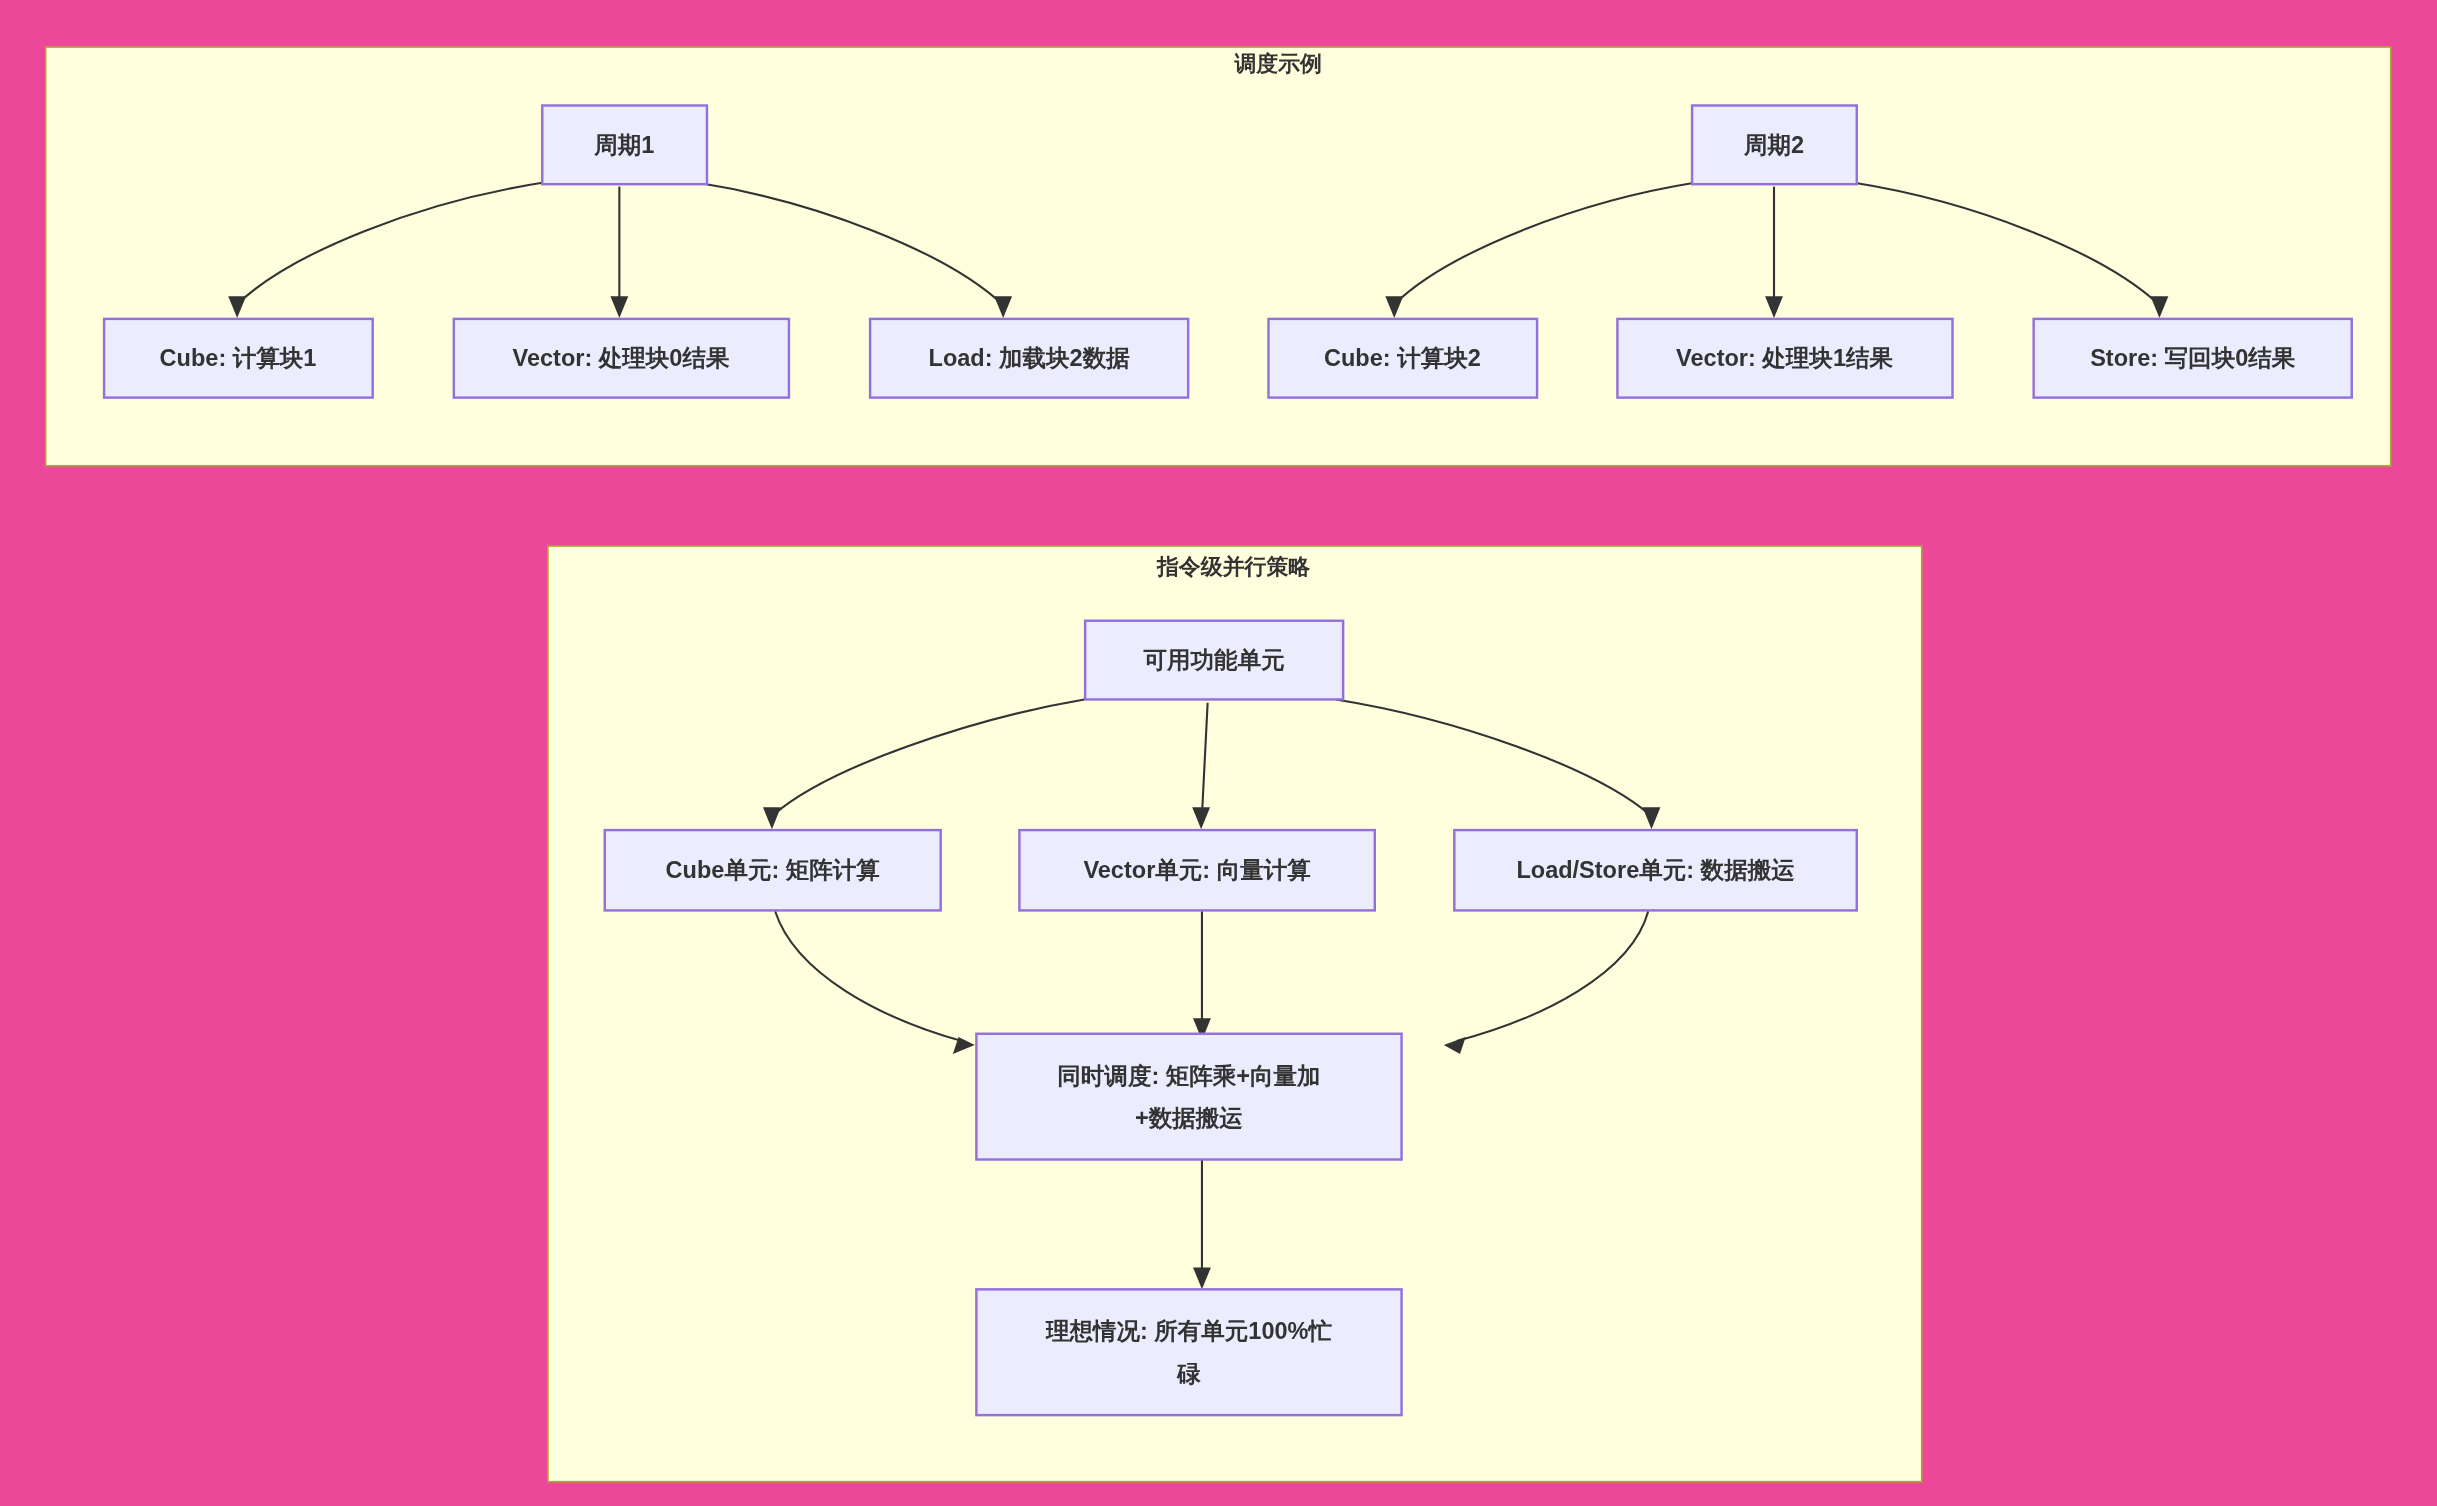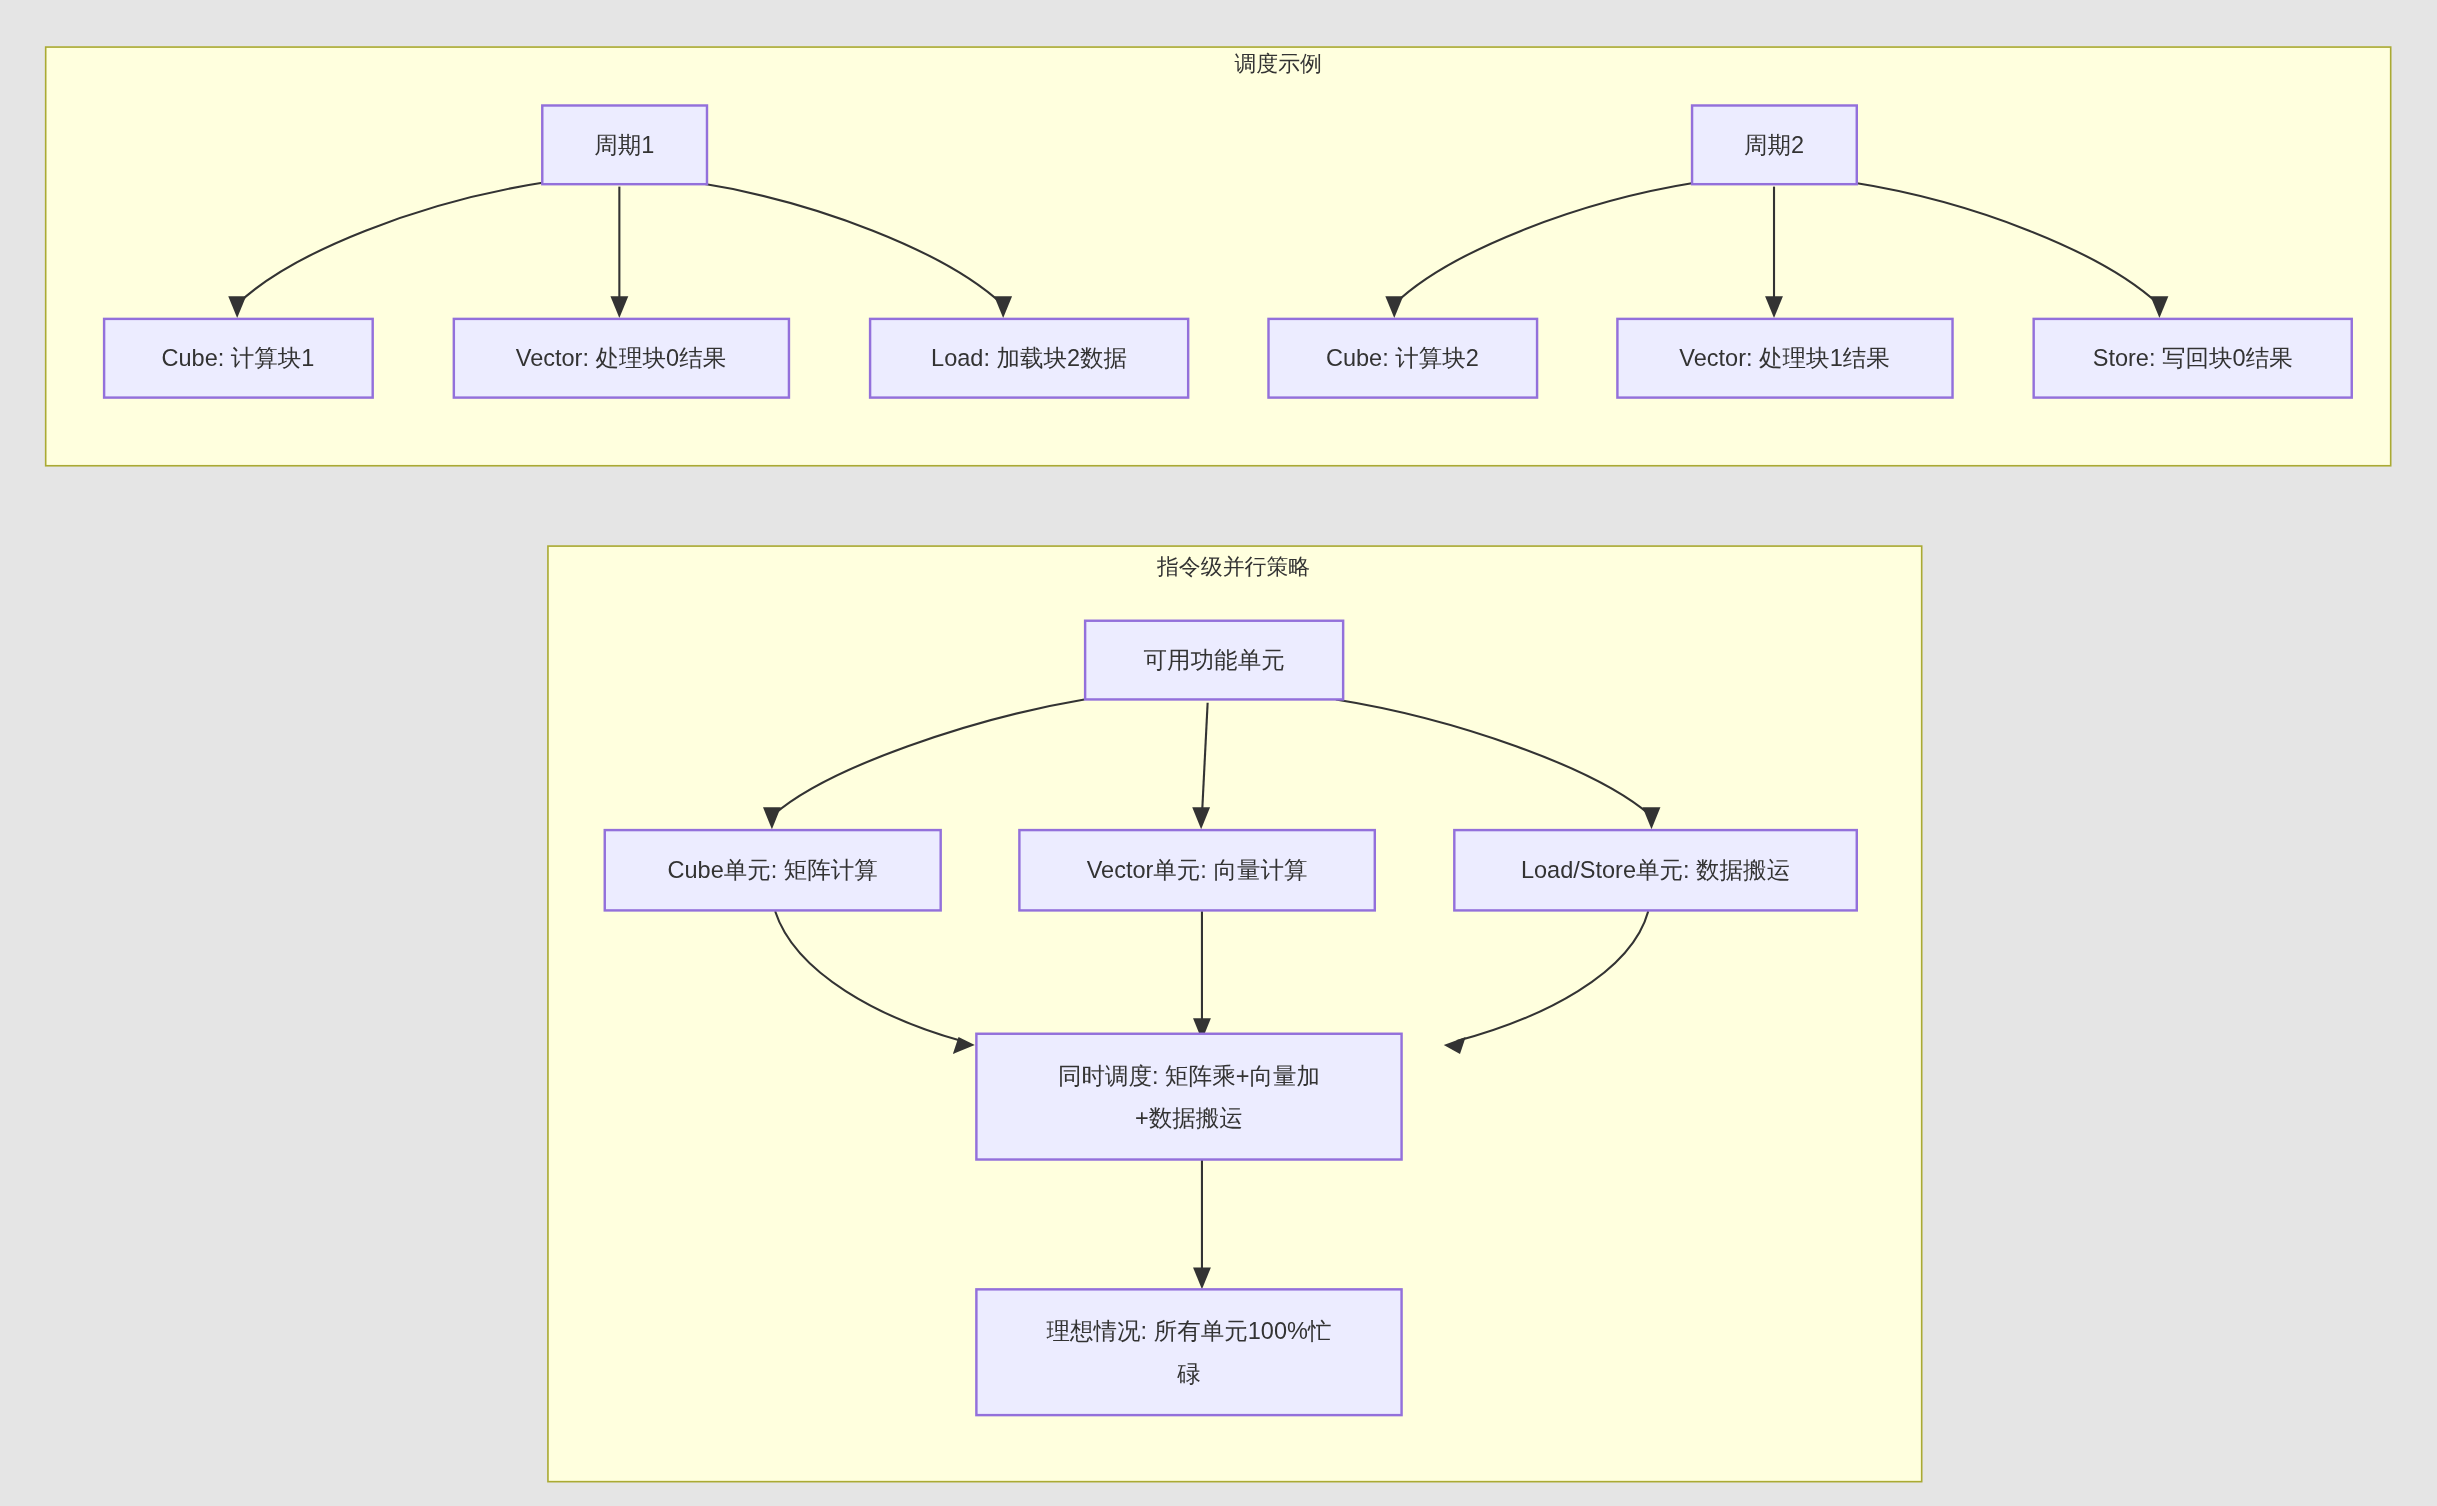--- a/index.html
+++ b/index.html
@@ -10,21 +10,22 @@
   body {
     width: 2438px;
     height: 1506px;
     font-family: "Liberation Sans", "DejaVu Sans", sans-serif;
     overflow: hidden;
   }
   #canvas {
     position: relative;
     width: 2438px;
     height: 1506px;
-    background: #e5e5e5;
+    background: #ec4899;
+    font-weight: bold;
   }
   svg.diagram-layer {
     position: absolute;
     top: 0;
     left: 0;
     width: 2438px;
     height: 1506px;
   }
   .frame-rect {
     fill: #ffffde;

